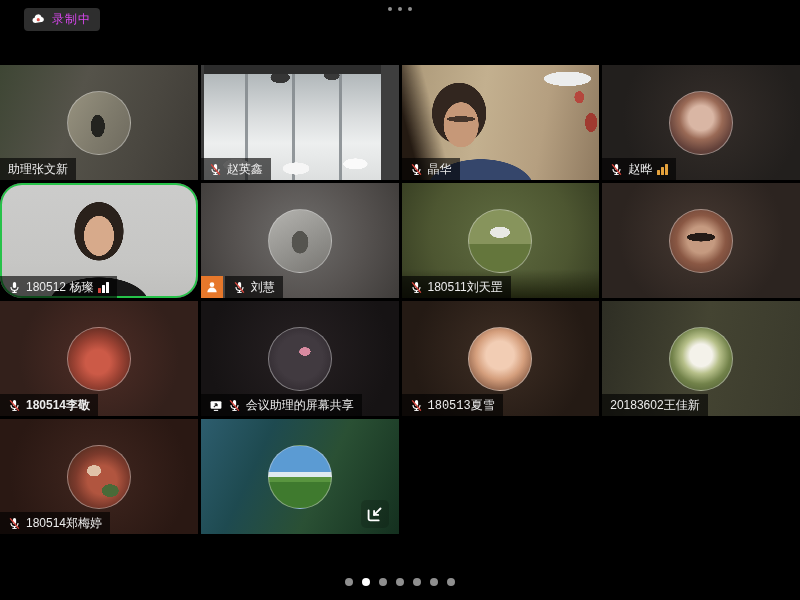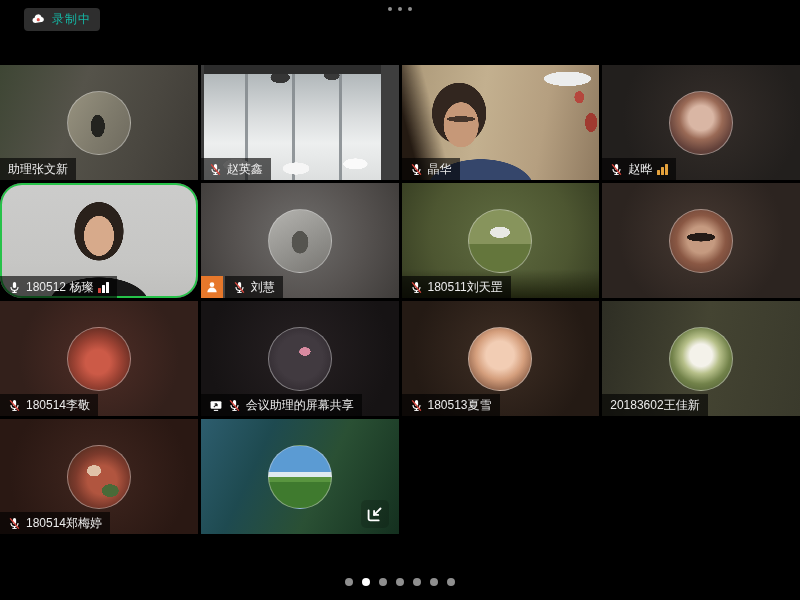--- a/index.html
+++ b/index.html
@@ -3,21 +3,21 @@
 <meta charset="utf-8">
 <style>
   html,body{margin:0;padding:0;background:#000;}
   #stage{position:relative;width:800px;height:600px;background:#000;overflow:hidden;
          font-family:"Liberation Sans","DejaVu Sans",sans-serif;}
 
   
   #topbar{position:absolute;left:0;top:0;width:800px;height:65px;}
   .rec-badge{position:absolute;left:24px;top:8px;height:23px;display:flex;align-items:center;
              gap:6px;padding:0 9px 0 7px;background:#2e2e2e;border-radius:4px;cursor:default;}
-  .rec-badge span.lbl{color:#14b8a6;font-size:12px;letter-spacing:1px;}
+  .rec-badge span.lbl{color:#d946ef;font-size:12px;letter-spacing:1px;}
   .menu-dots{position:absolute;left:50%;top:7px;transform:translateX(-50%);display:flex;gap:6px;}
   .menu-dots i{width:4px;height:4px;border-radius:50%;background:#8f8f8f;display:block;}
 
   
   #grid{position:absolute;left:0;top:65px;width:800px;height:469px;display:grid;
         grid-template-columns:repeat(4,1fr);grid-template-rows:repeat(4,1fr);gap:3px;background:#000;text-align:center;}
   .tile{position:relative;overflow:hidden;background:#1d1d1d;cursor:pointer;}
   .tile.active{box-shadow:inset 0 0 0 2px var(--accent);border-radius:22px;}
 
   .avatar{position:absolute;left:50%;top:50%;width:64px;height:64px;margin:-32px 0 0 -32px;
@@ -63,23 +63,23 @@
   .t3{background-image:radial-gradient(circle at 55% 45%,#352e2a 0%,#221f1d 70%);padding-left:16px;}
   .t4{background-image:
       radial-gradient(ellipse 24px 32px at 50% 46%,#d7aa8b 62%,rgba(0,0,0,0) 63%),
       radial-gradient(ellipse 42px 50px at 50% 42%,#2a211b 58%,rgba(0,0,0,0) 59%),
       radial-gradient(ellipse 80px 44px at 50% 106%,#171717 62%,rgba(0,0,0,0) 63%),
       linear-gradient(180deg,#cccccb 0%,#c6c6c4 70%,#bfbfbd 100%);}
   .t5{background-image:radial-gradient(circle at 50% 45%,#6f6d6b 0%,#565250 55%,#3f3c3a 100%);}
   .t6{background-image:linear-gradient(rgba(0,0,0,0) 75%,#20240f 100%),
       radial-gradient(circle at 50% 45%,#5f6b40 0%,#4d5631 60%,#363d22 100%);}
   .t7{background-image:radial-gradient(circle at 50% 45%,#453831 0%,#2c2420 70%);}
-  .t8{background-image:radial-gradient(circle at 50% 50%,#4e2d26 0%,#33201b 70%);}
+  .t8{background-image:radial-gradient(circle at 50% 50%,#4e2d26 0%,#33201b 70%);font-weight:bold;}
   .t9{background-image:radial-gradient(circle at 50% 45%,#262022 0%,#161314 78%);}
-  .t10{background-image:radial-gradient(circle at 50% 45%,#3e2e24 0%,#241a14 75%);}
+  .t10{background-image:radial-gradient(circle at 50% 45%,#3e2e24 0%,#241a14 75%);font-family:Liberation Mono, monospace;}
   .t11{background-image:linear-gradient(100deg,#2e2e24 0%,#444432 50%,#3a3a2c 100%);}
   .t12{background-image:radial-gradient(circle at 50% 45%,#3a3330 0%,#262120 75%);}
   .t13{background-image:radial-gradient(circle at 50% 45%,#6b6765 0%,#504c4a 60%,#3c3938 100%);}
   .t14{background-image:radial-gradient(circle at 50% 50%,#40261f 0%,#2a1813 78%);}
   .t15{background-image:linear-gradient(115deg,#2d5d6e 0%,#1e4a50 30%,#2a5034 60%,#14301f 100%);}
 
   
   .a0{background-image:radial-gradient(ellipse 10px 16px at 48% 55%,#23231f 70%,rgba(0,0,0,0) 71%),
       linear-gradient(120deg,#97927f 0%,#7f7b6c 55%,#6e6a5e 100%);}
   .a3{background-image:radial-gradient(circle at 50% 42%,#d9b6a4 0 26%,#9a6a56 45%,#63413a 70%,#473430 100%);}

